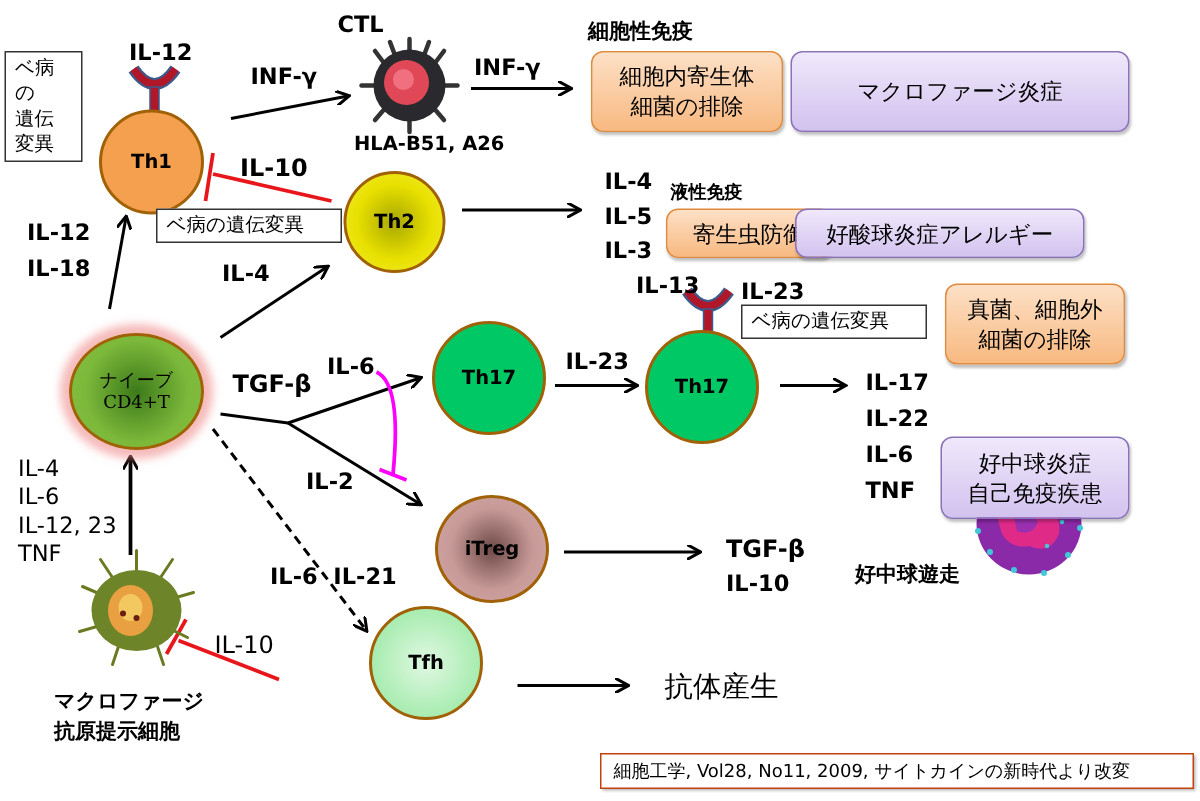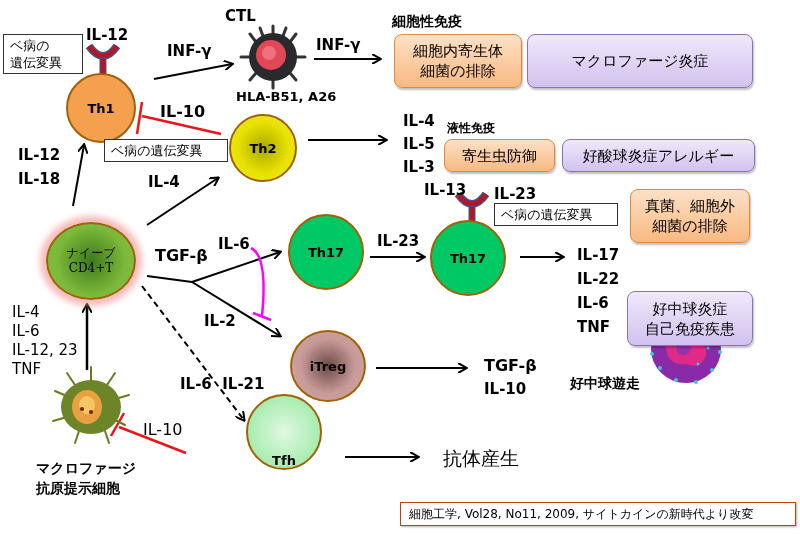--- a/index.html
+++ b/index.html
@@ -92,21 +92,21 @@
 </div>
 <div class="cell" style="left:288px;top:214px;width:76px;height:76px;background:#00c864;">
     <span>Th17</span>
   </div>
 <div class="cell" style="left:430px;top:220px;width:76px;height:76px;background:#00c864;">
     <span>Th17</span>
   </div>
 <div class="cell" style="left:290px;top:330px;width:76px;height:72px;background:radial-gradient(circle,#6e4a48 0%,#c79a98 55%,#d2a8a6 100%);">
     <span>iTreg</span>
   </div>
-<div class="cell" style="left:246px;top:394px;width:76px;height:76px;background:radial-gradient(circle,#e0f8e2 0%,#a8ecb0 70%,#90e09a 100%);align-items:flex-end;">
+<div class="cell" style="left:246px;top:404px;width:76px;height:76px;background:radial-gradient(circle,#e0f8e2 0%,#a8ecb0 70%,#90e09a 100%);">
     <span>Tfh</span>
   </div>
 
 <svg class="abs" style="left:238px;top:24px" width="70" height="66" viewBox="0 0 70 66">
   <g stroke="#333" stroke-width="3" stroke-linecap="round">
     <line x1="35" y1="2" x2="35" y2="12"></line>
       <line x1="12" y1="10" x2="18" y2="18"></line>
       <line x1="58" y1="10" x2="52" y2="18"></line>
     <line x1="3" y1="33" x2="12" y2="33"></line>
       <line x1="67" y1="33" x2="58" y2="33"></line>
@@ -161,21 +161,21 @@
       <circle cx="12" cy="56" r="2"></circle>
       <circle cx="4" cy="42" r="2"></circle>
       <circle cx="40" cy="16" r="1.5"></circle>
     <circle cx="60" cy="36" r="1.5"></circle>
       <circle cx="24" cy="22" r="1.5"></circle>
       <circle cx="50" cy="52" r="1.5"></circle>
   </g>
 </svg>
 <div class="lbl lbl-jp" style="left:570px;top:374px;font-size:14px;">好中球遊走</div>
 
-<div class="mutbox" style="left:3px;top:34px;width:80px;">
+<div class="mutbox" style="left:3px;top:34px;width:52px;">
   <div>ベ病の</div>
   <div>遺伝変異</div>
 </div>
 <div class="mutbox" style="left:104px;top:139px;width:124px;">ベ病の遺伝変異</div>
 <div class="mutbox" style="left:494px;top:203px;width:124px;">ベ病の遺伝変異</div>
 
 <div class="lbl" style="left:167px;top:42px;">INF-γ</div>
 <div class="lbl" style="left:316px;top:36px;">INF-γ</div>
 <div class="lbl" style="left:160px;top:103px;font-size:16px;">IL-10</div>
 <div class="lbl" style="left:18px;top:146px;">IL-12</div>
@@ -213,21 +213,21 @@
   <div>細菌の排除</div>
 </div>
 <div class="pbox" style="left:527px;top:34px;width:226px;height:54px;">
   <div>マクロファージ炎症</div>
 </div>
 
 <div class="lbl" style="left:447px;top:119px;font-size:12px;">液性免疫</div>
 <div class="obox" style="left:444px;top:139px;width:111px;height:33px;">
   <div>寄生虫防御</div>
 </div>
-<div class="pbox" style="left:562px;top:139px;width:193px;height:33px;">
+<div class="pbox" style="left:530px;top:139px;width:193px;height:33px;">
   <div>好酸球炎症アレルギー</div>
 </div>
 
 <div class="obox" style="left:630px;top:189px;width:120px;height:54px;">
   <div>真菌、細胞外</div>
   <div>細菌の排除</div>
 </div>
 <div class="pbox" style="left:627px;top:251px;width:126px;height:55px;margin-top:40px;">
   <div>好中球炎症</div>
   <div>自己免疫疾患</div>

